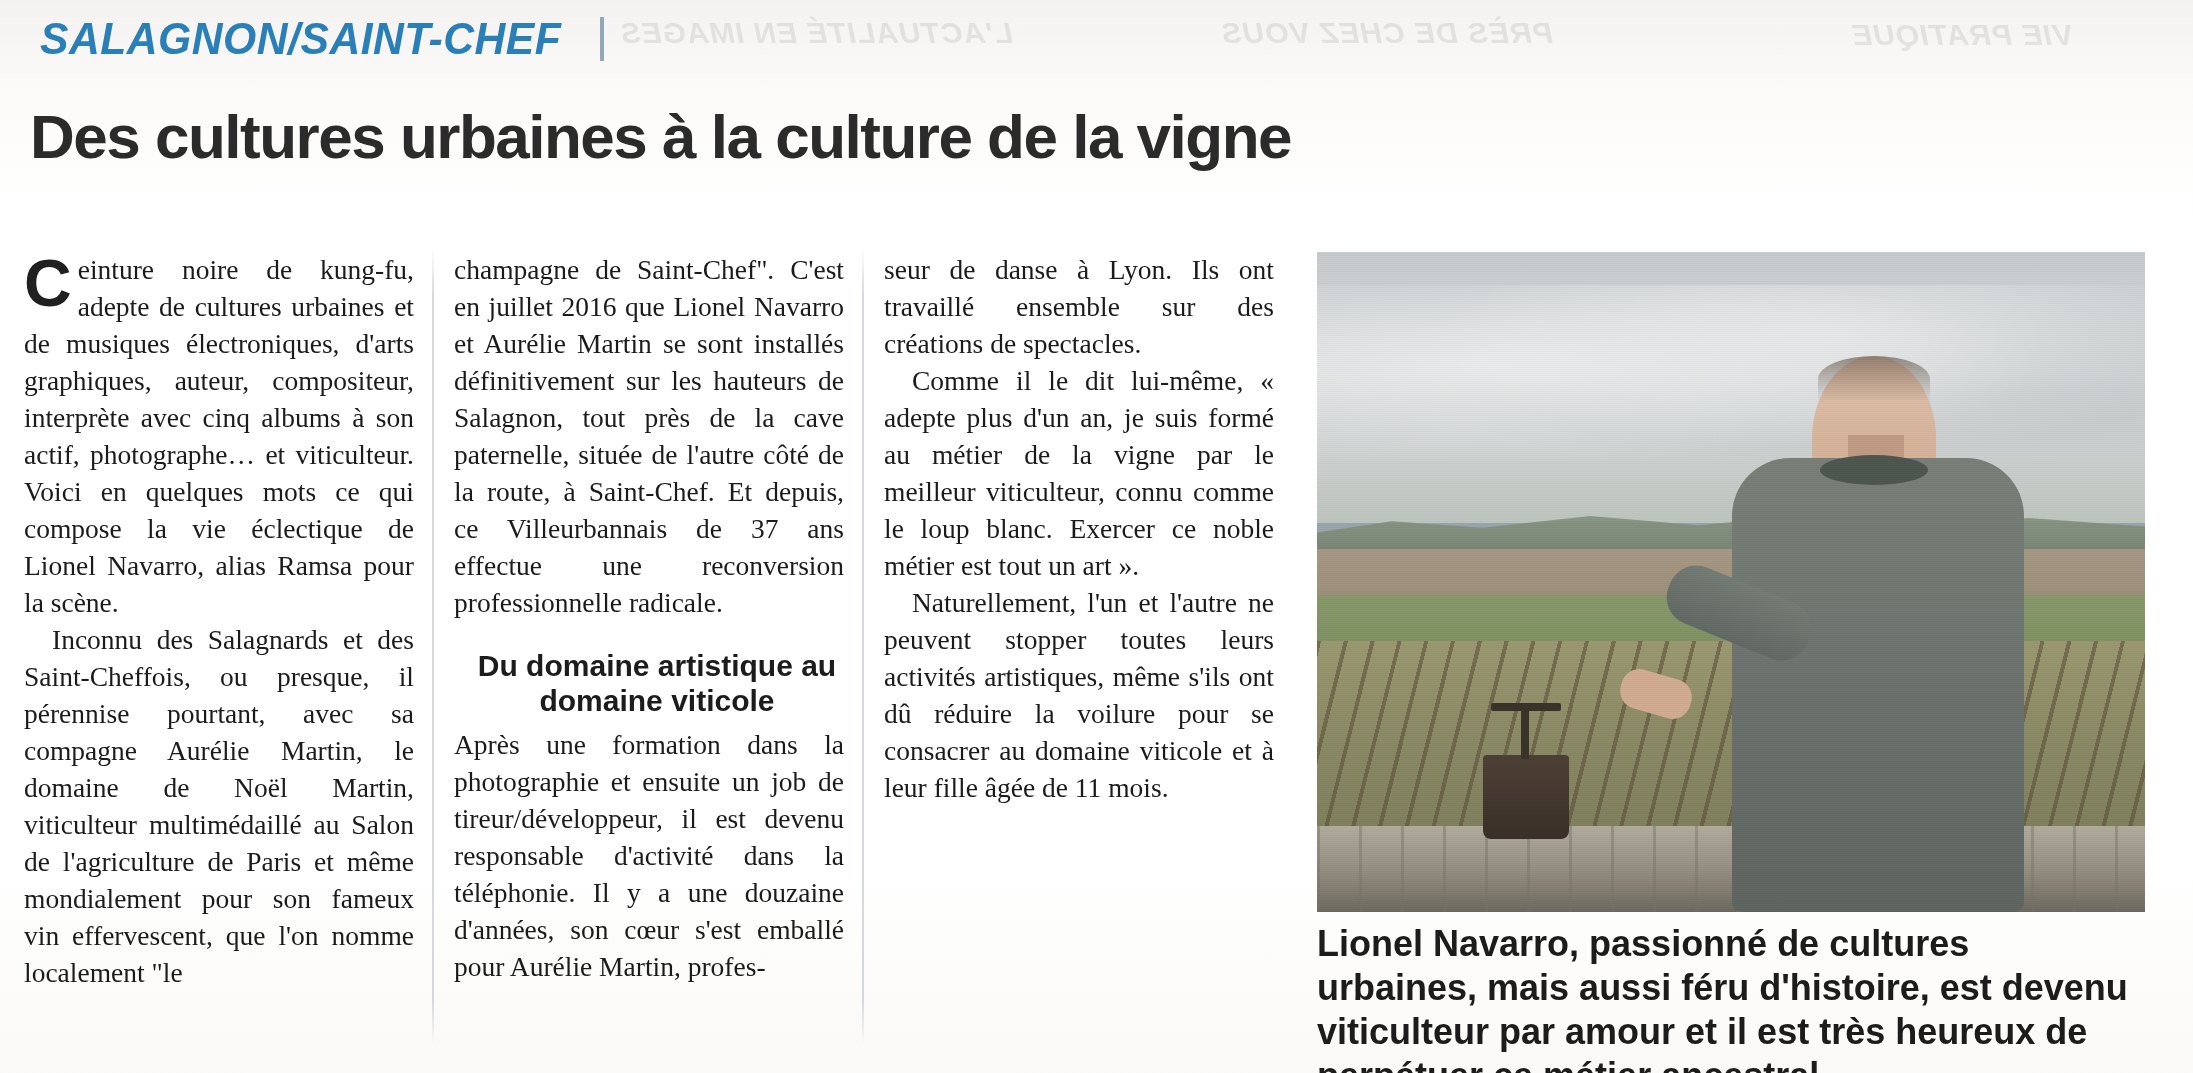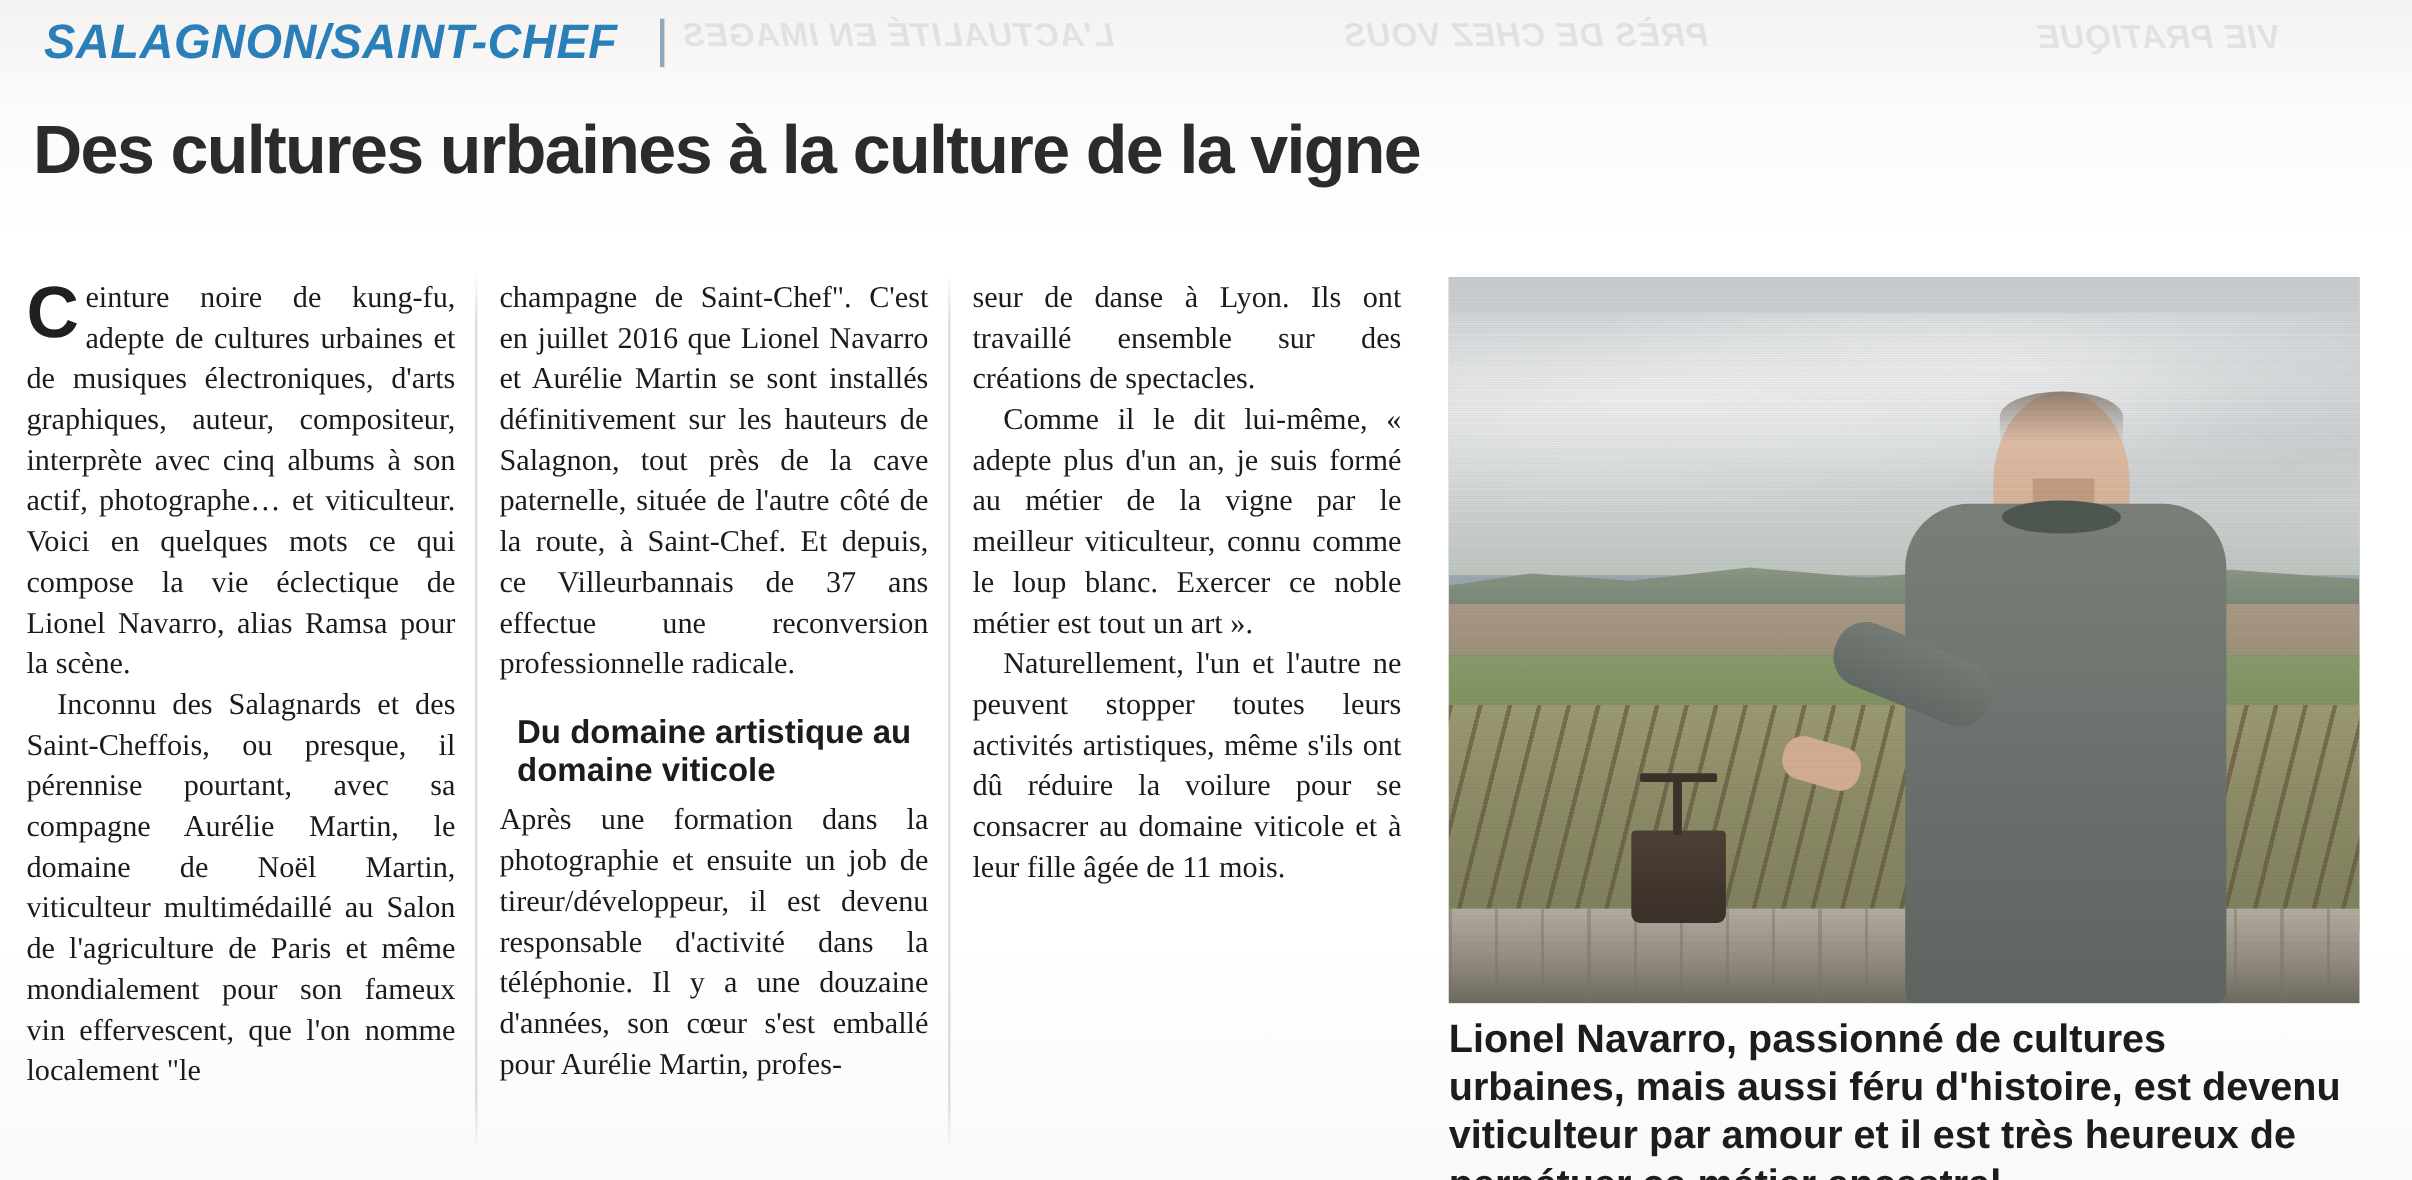--- a/index.html
+++ b/index.html
@@ -141,21 +141,21 @@
   }
 
   
   .subhead {
     font-family: "Liberation Sans", sans-serif;
     font-weight: bold;
     font-size: 30px;
     line-height: 1.18;
     margin: 26px 0 8px 16px;
     color: #1c1c1c;
-    text-align: left;
+    text-align: center;
   }
 
   
   .photo-block {
     position: absolute;
     left: 1293px;
     top: 0px;
     width: 828px;
   }
   .photo {

